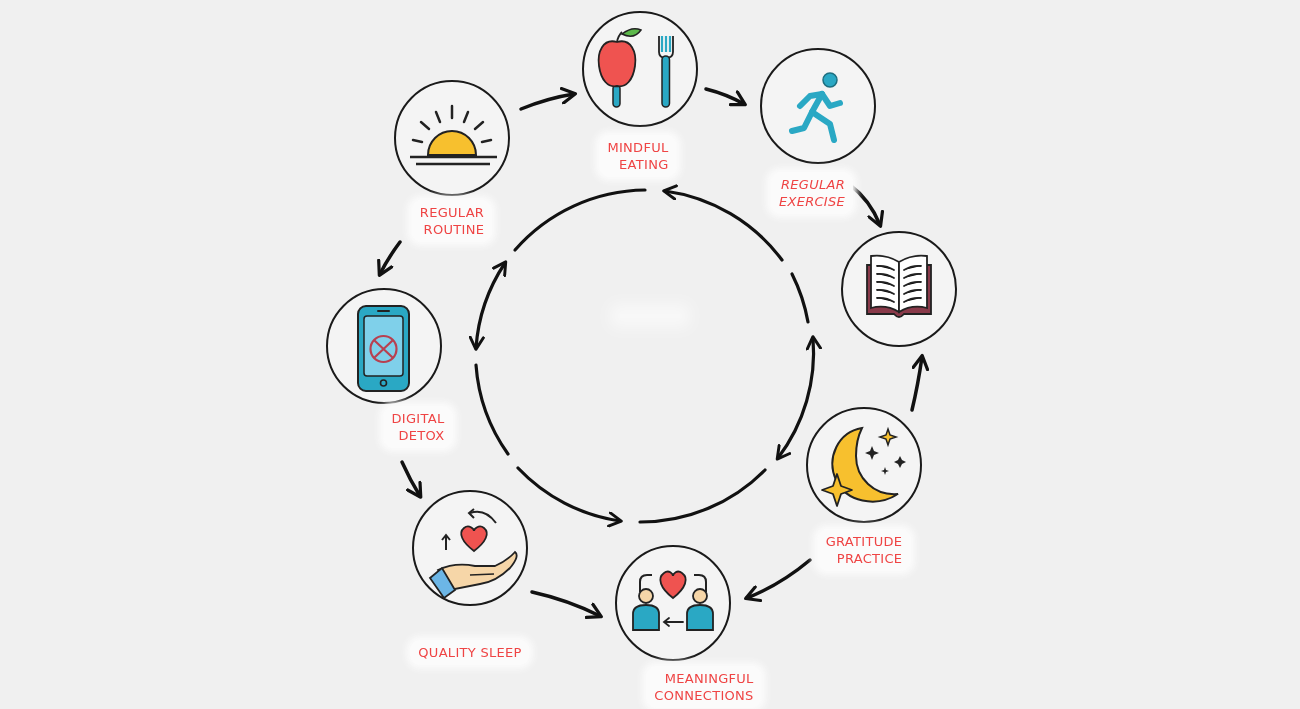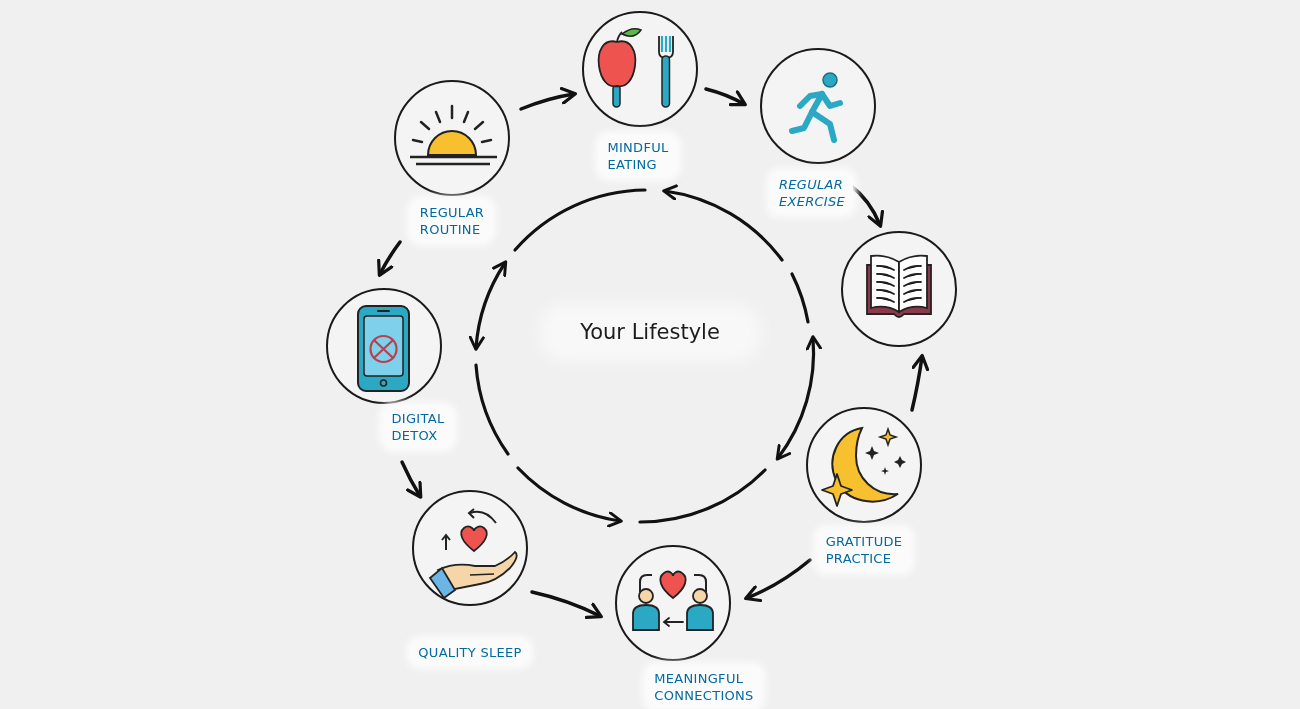--- a/index.html
+++ b/index.html
@@ -2,22 +2,22 @@
 <html><head>
 <meta charset="utf-8">
 <style>
   html, body { margin:0; padding:0; }
   body { width:1300px; height:709px; background:#f0f0f0; position:relative; overflow:hidden;
          font-family:"DejaVu Sans", sans-serif; }
   #diagram { position:absolute; left:0; top:0; width:1300px; height:709px; }
   .node-circle { fill:#f4f4f4; stroke:#1a1a1a; stroke-width:2; }
   .arrow { fill:none; stroke:#111; stroke-width:3.5; stroke-linecap:round; stroke-linejoin:round; }
   .ring { fill:none; stroke:#111; stroke-width:3.2; stroke-linecap:round; stroke-linejoin:round; }
-  .label { position:absolute; background:#fbfbfb; color:#0369a1; font-size:13px; line-height:17px;
-           text-align:left; letter-spacing:0.3px; padding:4px 8px; border-radius:10px;
+  .label { position:absolute; background:#fbfbfb; color:#ef4444; font-size:13px; line-height:17px;
+           text-align:right; letter-spacing:0.3px; padding:4px 8px; border-radius:10px;
            box-shadow:0 0 6px 4px #fbfbfb; transform:translateX(-50%); white-space:pre-line; }
   .title { position:absolute; left:650px; top:314px; transform:translateX(-50%); text-align:center;
            font-size:21px; line-height:32.5px; color:#1c1c1c; background:#f8f8f8; padding:2px 30px;
            border-radius:14px; box-shadow:0 0 14px 10px #f8f8f8; }
   .title span { display:block; white-space:nowrap; }
 </style>
 </head>
 <body>
 
 <svg id="diagram" viewBox="0 0 1300 709" xmlns="http://www.w3.org/2000/svg">
@@ -171,14 +171,13 @@
 EXERCISE</div>
 <div class="label" style="left:864px; top:529px;">GRATITUDE
 PRACTICE</div>
 <div class="label" style="left:704px; top:666px;">MEANINGFUL
 CONNECTIONS</div>
 <div class="label" style="left:470px; top:632px;margin-top:8px;">QUALITY SLEEP</div>
 <div class="label" style="left:383px; top:406px;margin-left:35px;">DIGITAL
 DETOX</div>
 
 <div class="title">
-  <span>Your Lifestyle</span>
 </div>
 
 </body></html>

